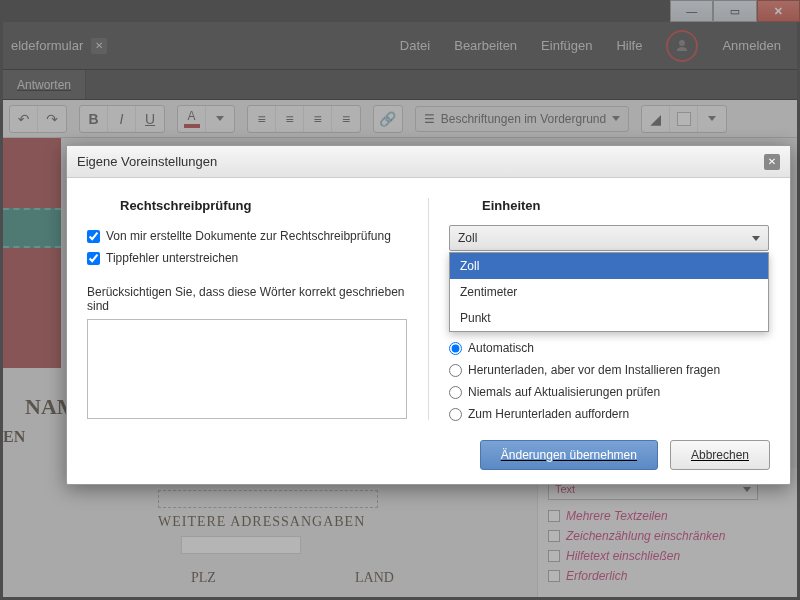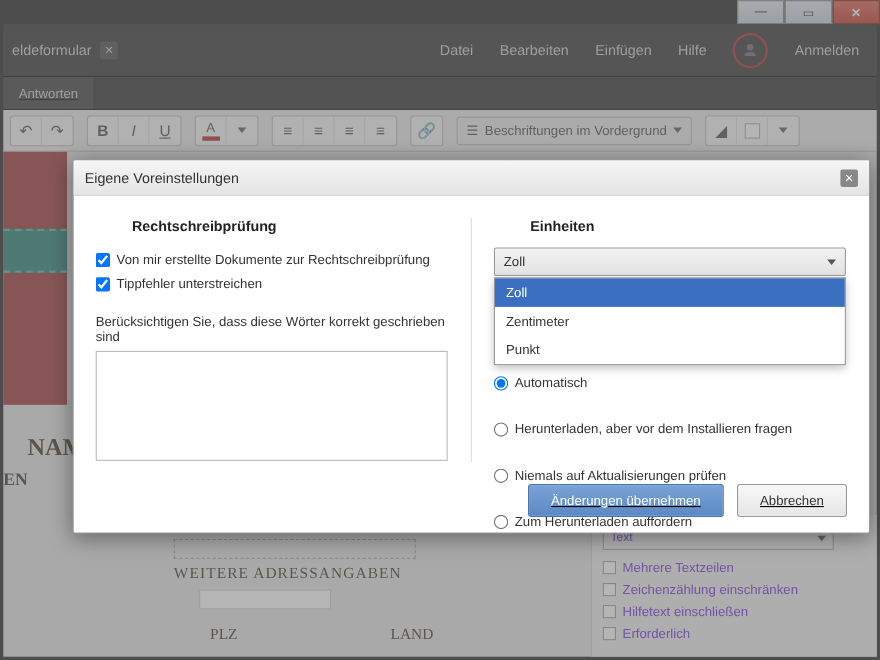--- a/index.html
+++ b/index.html
@@ -31,23 +31,23 @@
 .tb-btn:last-child { border-right: none; }
 .tb-sep { width: 8px; }
 .tb-layer { display: flex; align-items: center; height: 26px; border: 1px solid #bbb; border-radius: 3px; padding: 0 8px; font-size: 12px; color: #444; gap: 6px; }
 .color-swatch { width: 16px; height: 4px; background: #b02020; }
 
 
 .canvas { position: absolute; top: 138px; left: 3px; right: 3px; bottom: 3px; background: #e5e5e5; }
 .red-block { position: absolute; left: 0; top: 0; width: 58px; height: 230px; background: #9a2b2b; }
 .teal-band { position: absolute; left: 0; top: 70px; width: 58px; height: 40px; background: #1d7a6e; border-top: 2px dashed #5aa; border-bottom: 2px dashed #5aa; }
 .form-label { position: absolute; font-family: "Times New Roman", serif; color: #3a2a1a; }
-.right-panel { position: absolute; right: 0; top: 330px; width: 260px; bottom: 0; background: #efefef; border-left: 1px solid #ccc; padding: 10px; font-size: 12px; color: #6d28d9; }
+.right-panel { position: absolute; right: 0; top: 330px; width: 260px; bottom: 0; background: #efefef; border-left: 1px solid #ccc; padding: 10px; font-size: 12px; color: #be185d; }
 .rp-select { width: 210px; height: 22px; border: 1px solid #aaa; background: #f8f8f8; margin-bottom: 6px; padding: 0 6px; display: flex; align-items: center; justify-content: space-between; font-size: 11px; }
-.rp-check { display: flex; align-items: center; gap: 6px; padding: 3px 0; }
+.rp-check { display: flex; align-items: center; gap: 6px; padding: 3px 0; font-style: italic; }
 .rp-cb { width: 12px; height: 12px; border: 1px solid #999; background: #fff; }
 
 
 .overlay { position: absolute; inset: 0; background: rgba(120,120,120,0.55); }
 
 
 .modal { position: absolute; left: 66px; top: 145px; width: 725px; height: 340px; background: #fff; border: 1px solid #999; box-shadow: 0 4px 20px rgba(0,0,0,0.4); border-radius: 2px; }
 .modal-title { height: 32px; background: linear-gradient(#f6f6f6,#e4e4e4); border-bottom: 1px solid #ccc; display: flex; align-items: center; justify-content: space-between; padding: 0 10px; font-size: 13px; color: #333; }
 .modal-close { width: 16px; height: 16px; background: #888; color: #fff; font-size: 10px; display: flex; align-items: center; justify-content: center; border-radius: 2px; }
 .modal-body { display: flex; padding: 20px 20px 10px 20px; height: 252px; }
@@ -62,21 +62,21 @@
 
 
 .unit-select { position: relative; width: 320px; }
 .unit-current { height: 26px; border: 1px solid #999; background: linear-gradient(#f2f2f2,#e2e2e2); display: flex; align-items: center; justify-content: space-between; padding: 0 8px; font-size: 12px; border-radius: 2px; }
 .unit-dropdown { position: absolute; top: 27px; left: 0; width: 320px; background: #fff; border: 1px solid #999; box-shadow: 0 3px 8px rgba(0,0,0,0.25); }
 .unit-opt { padding: 6px 10px; font-size: 12px; }
 .unit-opt.sel { background: #3b6fbf; color: #fff; }
 
 
 .radios { margin-top: 86px; }
-.rad { display: flex; align-items: center; gap: 6px; padding: 4px 0; font-size: 12px; margin-top: 20px; }
+.rad { display: flex; align-items: center; gap: 6px; padding: 4px 0; font-size: 12px; }
 .rad input { width: 13px; height: 13px; }
 
 
 .modal-footer { position: absolute; right: 20px; bottom: 14px; display: flex; gap: 12px; text-decoration: underline; }
 .btn { height: 30px; padding: 0 20px; border: 1px solid #999; border-radius: 3px; font-size: 12px; display: flex; align-items: center; }
 .btn-primary { background: linear-gradient(#7aa3d6,#5b89c4); color: #fff; border-color: #4a76ad; }
 .btn-secondary { background: linear-gradient(#f8f8f8,#e6e6e6); color: #333; }
 
 .tri-down { width: 0; height: 0; border-left: 4px solid transparent; border-right: 4px solid transparent; border-top: 5px solid #555; }
 </style>

